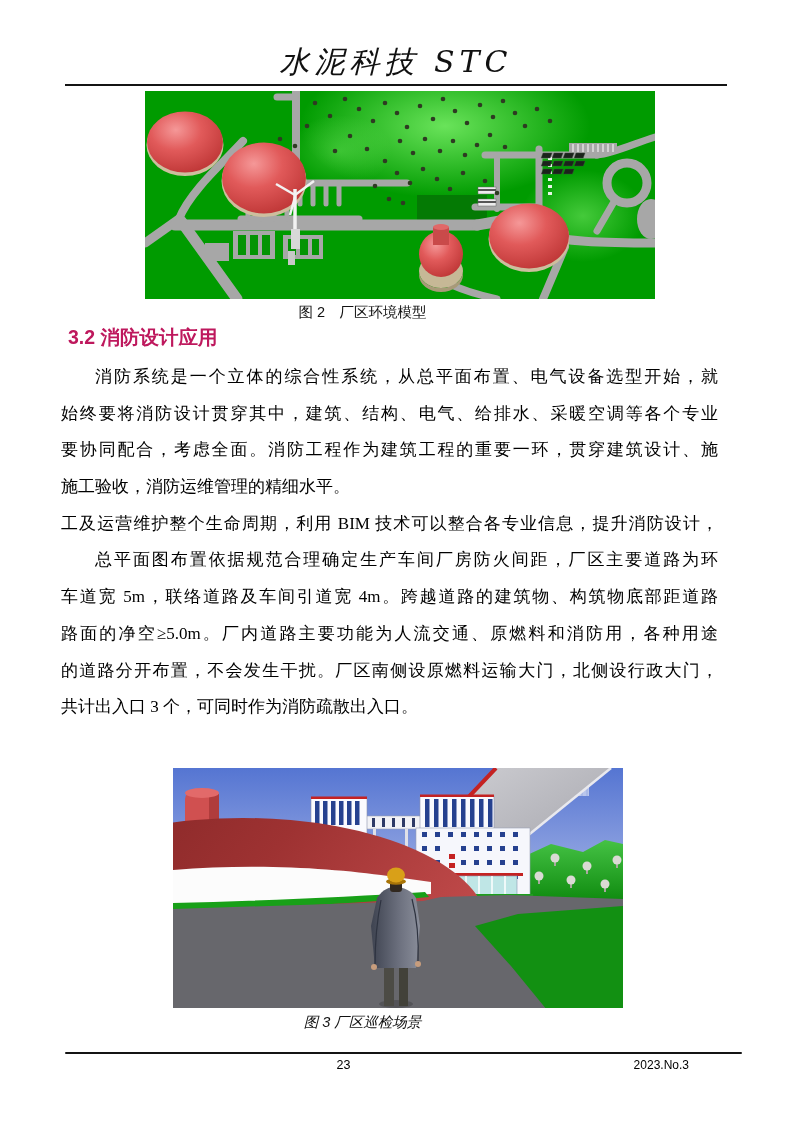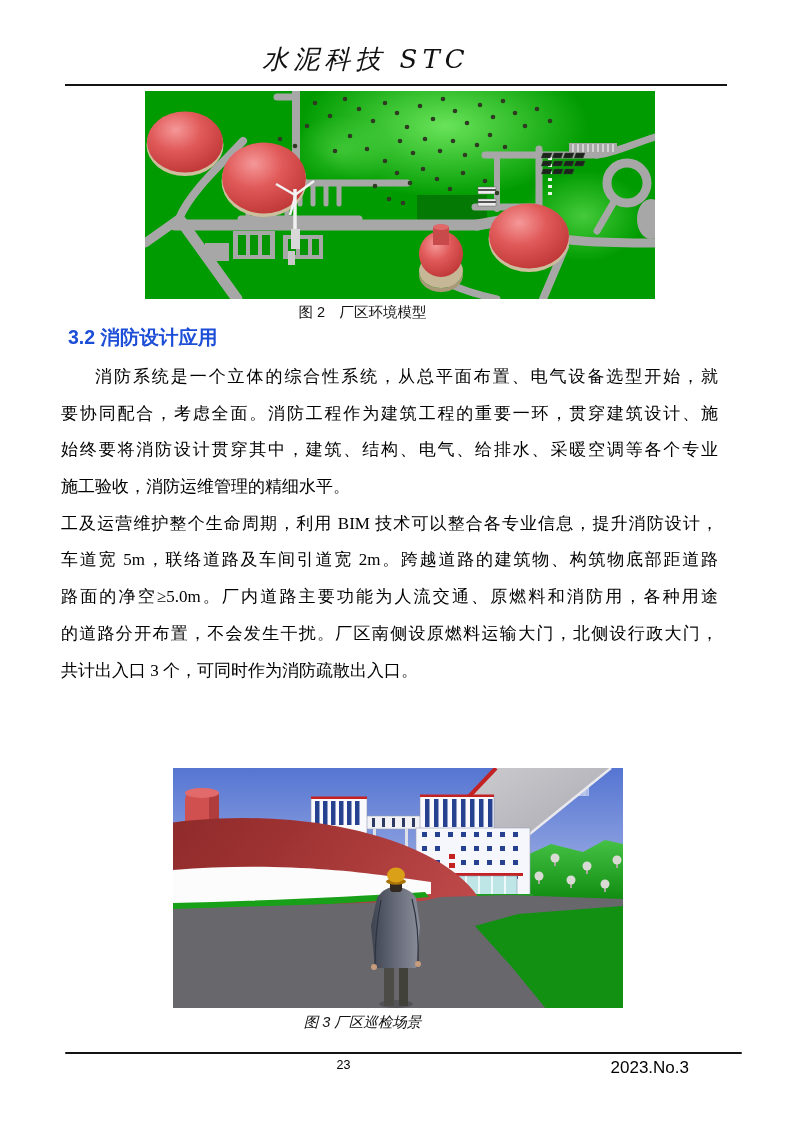--- a/index.html
+++ b/index.html
@@ -5,58 +5,58 @@
   html,body{margin:0;padding:0;background:#888;}
   .page{
     position:relative;width:793px;height:1122px;margin:0 auto;
     background:#ffffff;overflow:hidden;
     font-family:"Liberation Serif", serif;color:#000;
   }
   
   .journal-title{
     position:absolute;top:42px;left:0;width:732px;text-align:center;
     font-family:"DejaVu Serif", serif;font-style:italic;
-    font-size:26px;letter-spacing:5px;color:#111;
+    font-size:30px;letter-spacing:5px;color:#111;padding-left:30px;
   }
   .rule{position:absolute;height:2px;background:#141414;}
   .rule.header-rule{top:84px;left:65px;width:662px;}
   .rule.footer-rule{top:1052px;left:65px;width:677px;border-radius:2px;}
   
   .fig1{position:absolute;left:145px;top:91px;width:510px;height:208px;}
   .fig2{position:absolute;left:173px;top:768px;width:450px;height:240px;}
   .figcap{
     position:absolute;left:0;width:725px;text-align:center;
     font-family:"Liberation Sans", sans-serif;font-size:14.5px;color:#111;
   }
   .figcap.cap-fig2{top:303px;}
   .figcap.cap-fig3{top:1013px;font-style:italic;}
   
   .sec-heading{
     position:absolute;left:68px;top:324px;width:657px;
     font-family:"Liberation Sans", sans-serif;font-weight:bold;
-    font-size:19.5px;color:#1d4ed8;
+    font-size:19.5px;color:#be185d;
   }
   .body-text{
     position:absolute;left:61px;top:359px;width:657px;
     font-size:17px;line-height:36.7px;
   }
   .pline{
     text-align:justify;text-align-last:justify;
     height:36.7px;overflow:hidden;white-space:nowrap;
   }
   .pline.first{text-indent:2em;}
   .pline.last{text-align-last:left;}
   
   .footer-page{
     position:absolute;top:1058px;left:0;width:687px;text-align:center;
     font-family:"Liberation Sans", sans-serif;font-size:12.5px;
   }
   .footer-issue{
     position:absolute;top:1058px;right:104px;
-    font-family:"Liberation Sans", sans-serif;font-size:17px;
+    font-family:"Liberation Sans", sans-serif;font-size:12px;
   }
   svg{display:block;}
 </style>
 </head>
 <body>
 
 <div class="page">
 
   <div class="journal-title">水泥科技 STC</div>
   <div class="rule header-rule"></div>
@@ -241,25 +241,26 @@
         <rect x="143" y="160" width="7" height="14" fill="#C8C8C8" stroke="none"></rect>
       </g>
     </svg>
   </div>
   <div class="figcap cap-fig2">图 2　厂区环境模型</div>
 
   <div class="sec-heading">3.2 消防设计应用</div>
 
   <div class="body-text">
     <div class="pline first">消防系统是一个立体的综合性系统，从总平面布置、电气设备选型开始，就</div>
+    <div class="pline">始终要将消防设计贯穿其中，建筑、结构、电气、给排水、采暖空调等各个专业</div>
     <div class="pline">要协同配合，考虑全面。消防工程作为建筑工程的重要一环，贯穿建筑设计、施</div>
-    <div class="pline">始终要将消防设计贯穿其中，建筑、结构、电气、给排水、采暖空调等各个专业</div>
     <div class="pline last">施工验收，消防运维管理的精细水平。</div>
     <div class="pline">工及运营维护整个生命周期，利用 BIM 技术可以整合各专业信息，提升消防设计，</div>
-    <div class="pline">车道宽 5m，联络道路及车间引道宽 2m。跨越道路的建筑物、构筑物底部距道路</div>
+    <div class="pline first">总平面图布置依据规范合理确定生产车间厂房防火间距，厂区主要道路为环</div>
+    <div class="pline">车道宽 5m，联络道路及车间引道宽 4m。跨越道路的建筑物、构筑物底部距道路</div>
     <div class="pline">路面的净空≥5.0m。厂内道路主要功能为人流交通、原燃料和消防用，各种用途</div>
     <div class="pline">的道路分开布置，不会发生干扰。厂区南侧设原燃料运输大门，北侧设行政大门，</div>
     <div class="pline last">共计出入口 3 个，可同时作为消防疏散出入口。</div>
   </div>
 
   <div class="fig2">
     <svg width="450" height="240" viewBox="0 0 450 240">
       <defs>
         <linearGradient id="skyG" x1="0" y1="0" x2="0" y2="1">
           <stop offset="0%" stop-color="#5575D2"></stop>

